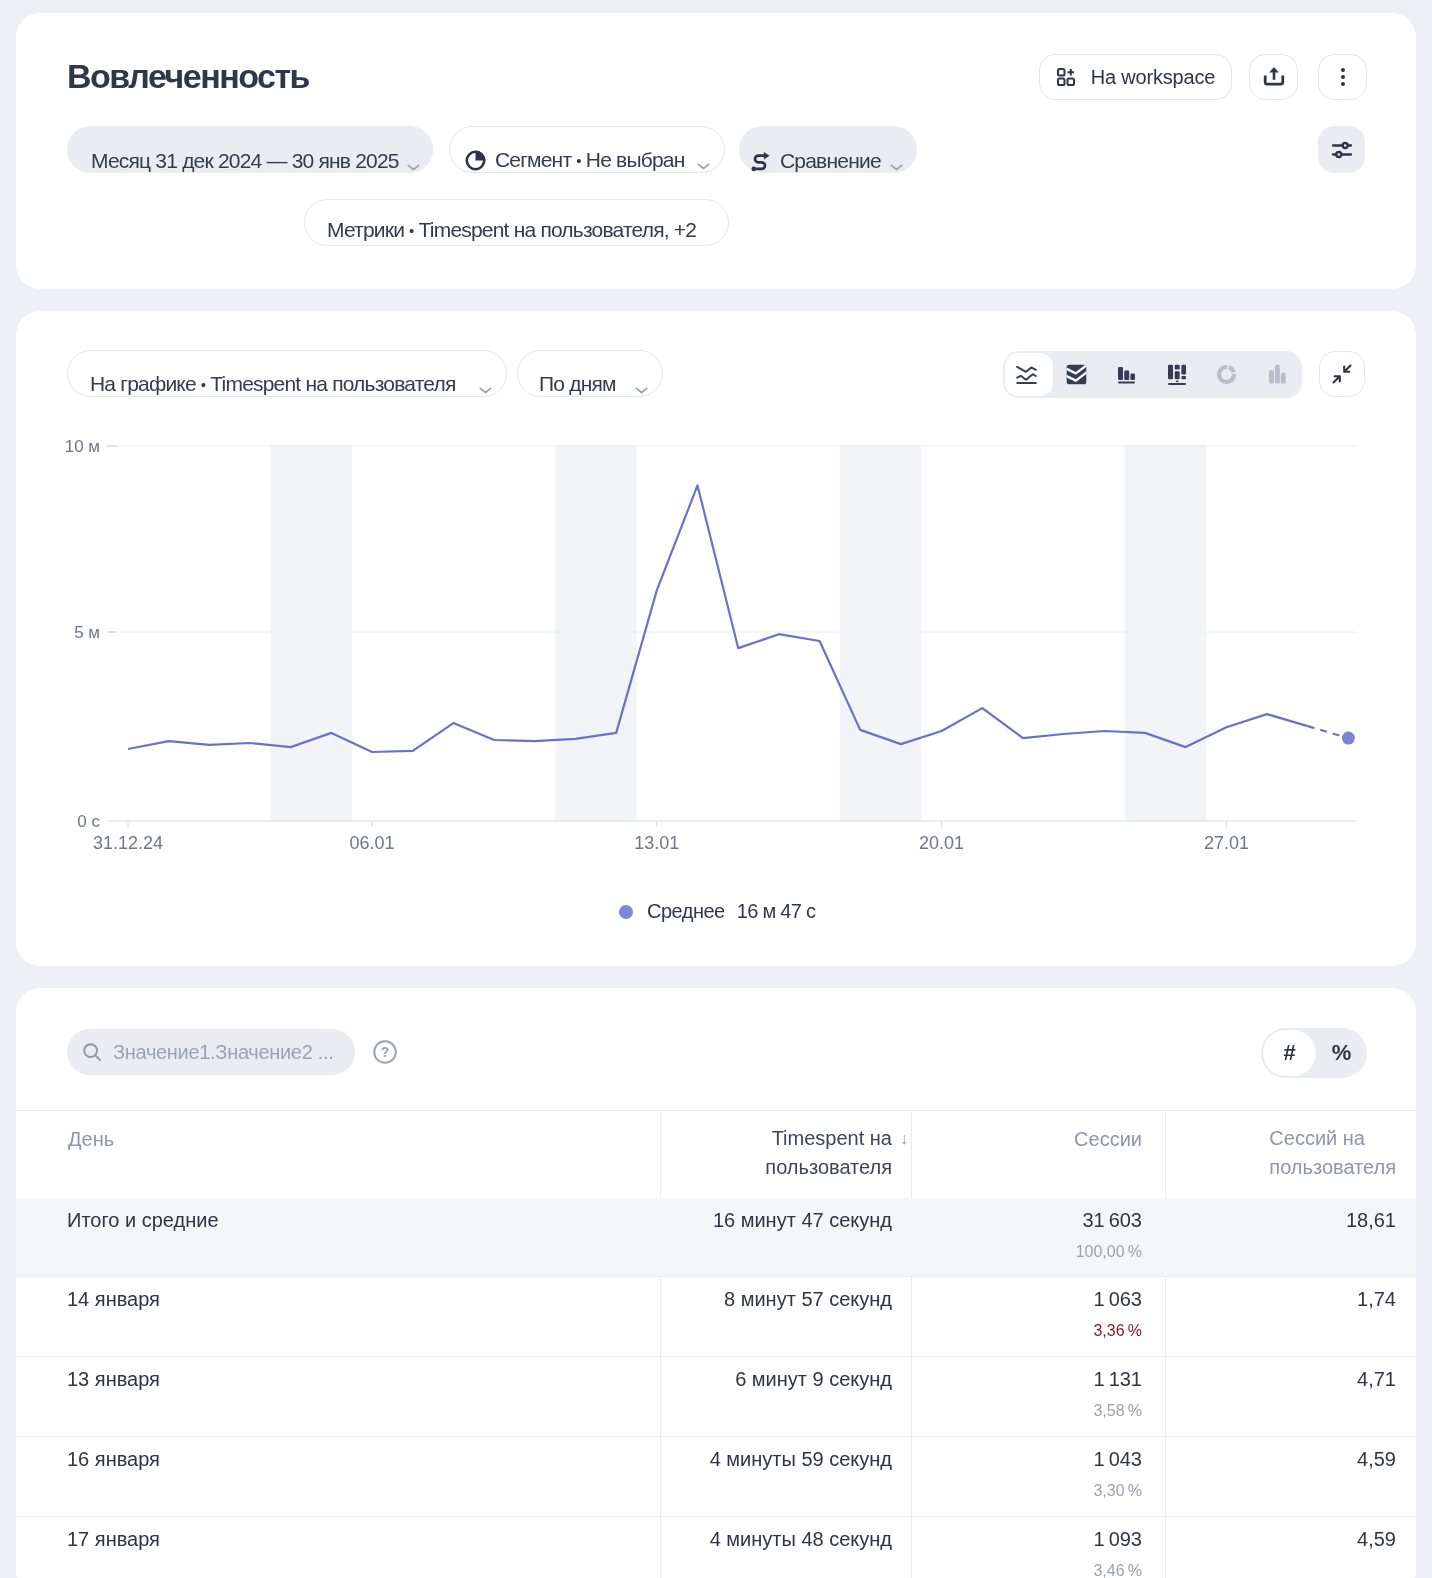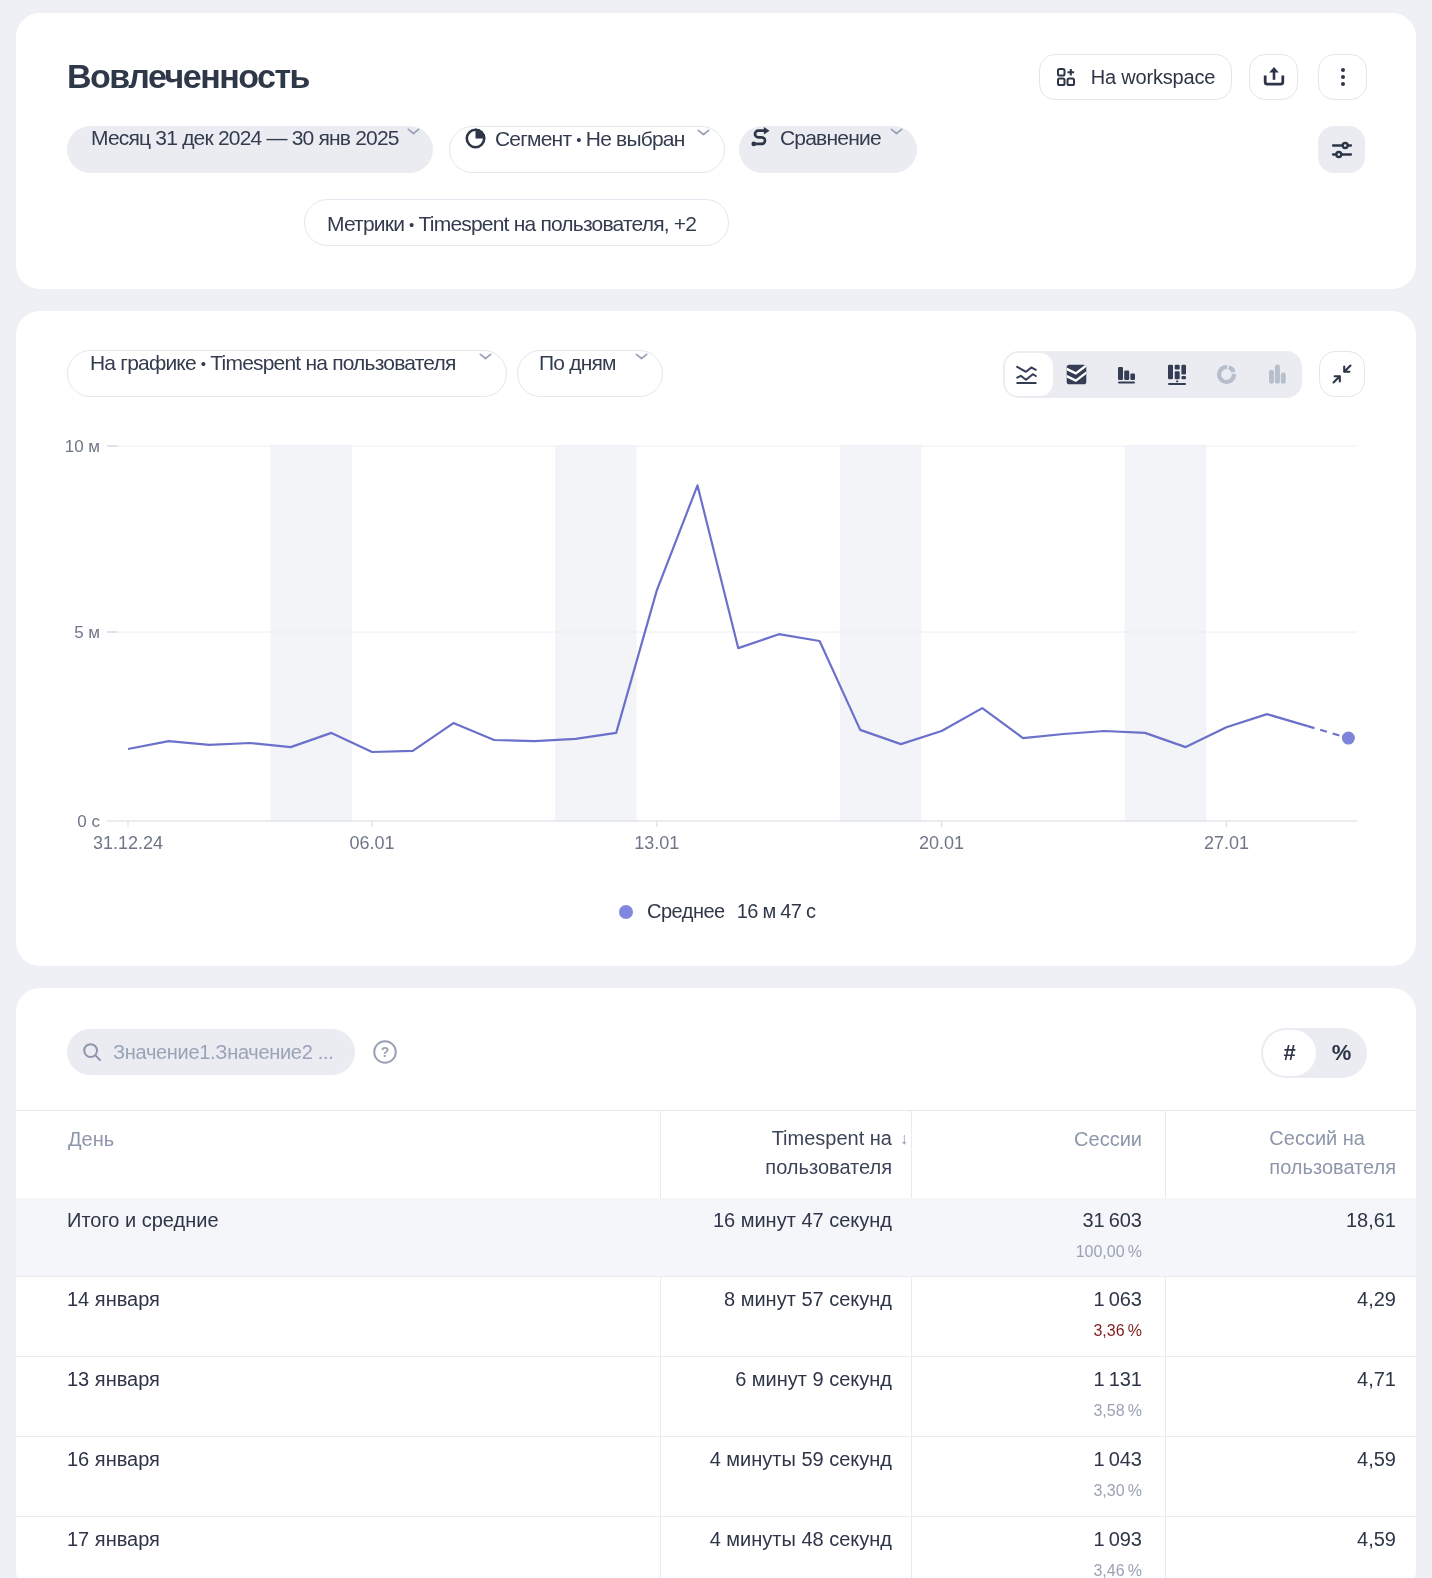--- a/index.html
+++ b/index.html
@@ -1,20 +1,20 @@
 <!DOCTYPE html>
 <html><head>
 <meta charset="utf-8">
 <style>
   * { margin:0; padding:0; box-sizing:border-box; }
   html,body { width:1432px; height:1578px; overflow:hidden; }
   body { background:#eff0f5; font-family:"Liberation Sans", sans-serif; position:relative; color:#2d3547; }
   .card { position:absolute; left:16px; width:1400px; background:#fff; border-radius:24px; }
   .abs { position:absolute; }
-  .pill { position:absolute; height:47px; border-radius:24px; display:flex; align-items:flex-start; font-size:21px; letter-spacing:-0.8px; color:#333b4e; white-space:nowrap; }
+  .pill { position:absolute; height:47px; border-radius:24px; display:flex; align-items:flex-end; font-size:21px; letter-spacing:-0.8px; color:#333b4e; white-space:nowrap; }
   .pill.grey { background:#eaecf2; }
   .pill.line { background:#fff; border:1px solid #e3e6ee; }
   .chev { margin-left:auto; padding-left:8px; flex:0 0 auto; }
   .dot { font-size:15px; vertical-align:1.5px; }
   .iconbtn { position:absolute; display:flex; align-items:center; justify-content:center; }
 </style>
 </head>
 <body>
 
 <div class="card" style="top:13px; height:276px;">
@@ -72,21 +72,21 @@
       </svg>
   </div>
   <div class="iconbtn" style="left:1302px; top:113px; width:47px; height:47px; border-radius:16px; background:#eaecf2;">
     <svg width="24" height="24" viewBox="0 0 24 24" fill="none" stroke="#2d3547" stroke-width="2.3" stroke-linecap="round">
       <path d="M3 7.5 h9.2 M17.8 7.5 h3.2 M3 16.5 h3.2 M11.4 16.5 h9.6"></path>
       <circle cx="15.2" cy="7.5" r="2.5"></circle>
       <circle cx="8.8" cy="16.5" r="2.5"></circle>
     </svg>
   </div>
 
-  <div class="pill line" style="left:288px; top:186px; width:425px; padding:12px 22px;">
+  <div class="pill line" style="left:288px; top:186px; width:425px; padding:3px 22px;">
       <span>Метрики <span class="dot">•</span> Timespent на пользователя, +2</span>
     </div>
 </div>
 
 <div class="card" style="top:311px; height:655px;">
   <div class="pill line" style="left:51px; top:39px; width:440px; padding:0 14px 0 22px;">
     <span>На графике <span class="dot">•</span> Timespent на пользователя</span>
     <svg class="chev" width="21" height="11" viewBox="0 0 21 11" fill="none" stroke="#9aa3b8" stroke-width="2.9" stroke-linecap="round" stroke-linejoin="round">
         <path d="M2.2 2 L10.5 8.7 L18.8 2"></path>
       </svg>
@@ -221,21 +221,21 @@
       <div class="abs" style="right:524px; top:11px; font-size:20px;">16 минут 47 секунд</div>
       <div class="abs" style="right:274px; top:11px; font-size:20px;">31 603</div>
       <div class="abs" style="right:274px; top:45px; font-size:16px; color:#9aa2b4;">100,00 %</div>
       <div class="abs" style="right:20px; top:11px; font-size:20px;">18,61</div>
     </div>
     <div class="abs" style="left:0; top:165px; width:1400px; height:80px; border-top:1px solid #e9ebf0;">
       <div class="abs" style="left:51px; top:11px; font-size:20px;">14 января</div>
       <div class="abs" style="right:524px; top:11px; font-size:20px;">8 минут 57 секунд</div>
       <div class="abs" style="right:274px; top:11px; font-size:20px;">1 063</div>
       <div class="abs" style="right:274px; top:45px; font-size:16px; color:#7f1d1d;">3,36 %</div>
-      <div class="abs" style="right:20px; top:11px; font-size:20px;">4,29</div>
+      <div class="abs" style="right:20px; top:11px; font-size:20px;">1,74</div>
     </div>
     <div class="abs" style="left:0; top:245px; width:1400px; height:80px; border-top:1px solid #e9ebf0;">
       <div class="abs" style="left:51px; top:11px; font-size:20px;">13 января</div>
       <div class="abs" style="right:524px; top:11px; font-size:20px;">6 минут 9 секунд</div>
       <div class="abs" style="right:274px; top:11px; font-size:20px;">1 131</div>
       <div class="abs" style="right:274px; top:45px; font-size:16px; color:#9aa2b4;">3,58 %</div>
       <div class="abs" style="right:20px; top:11px; font-size:20px;">4,71</div>
     </div>
     <div class="abs" style="left:0; top:325px; width:1400px; height:80px; border-top:1px solid #e9ebf0;">
       <div class="abs" style="left:51px; top:11px; font-size:20px;">16 января</div>

